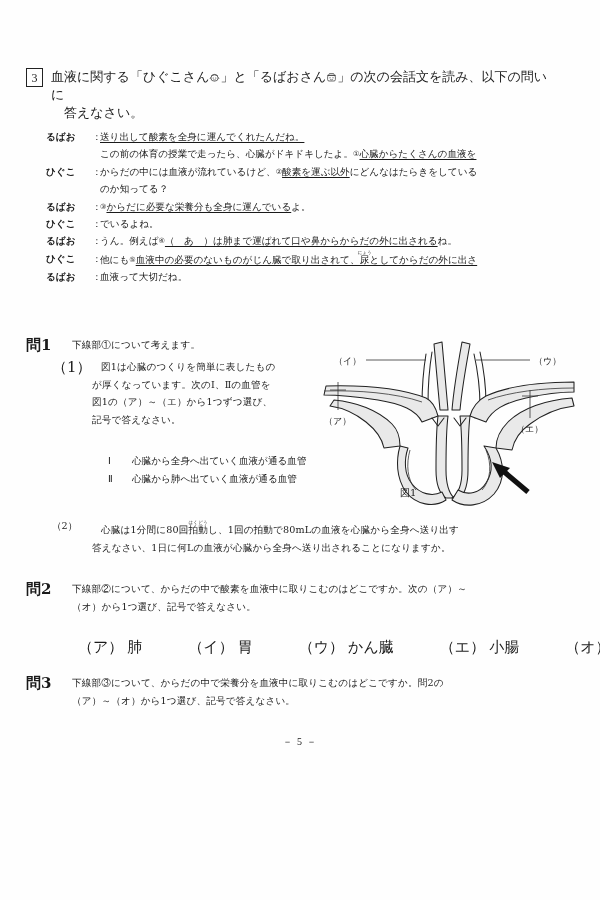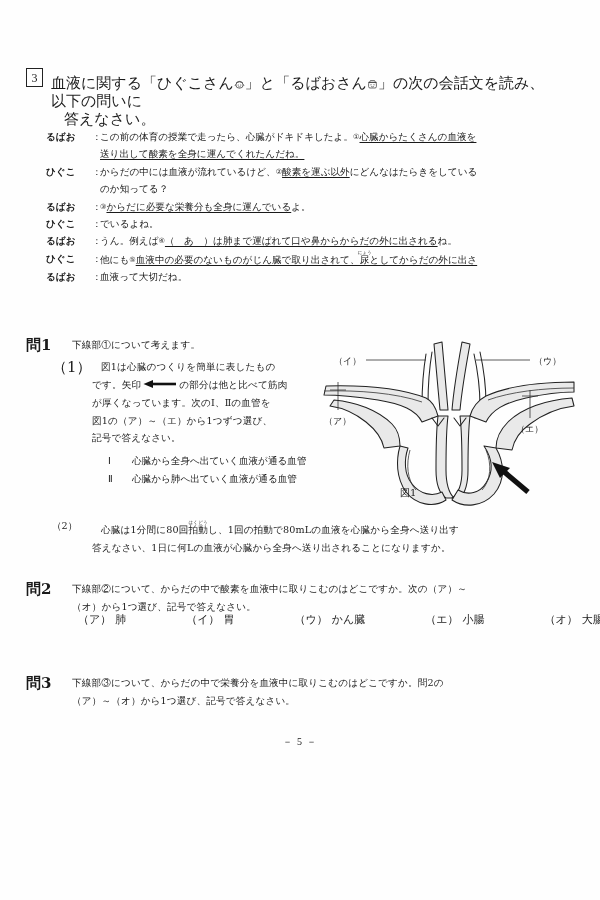--- a/index.html
+++ b/index.html
@@ -39,23 +39,22 @@
     text-align: center;
     font-size: 12px;
     vertical-align: top;
     margin-right: 8px;
     font-family: "Liberation Serif", serif;
   }
   .qhead-body {
     display: inline-block;
     width: 500px;
     vertical-align: top;
-    font-size: 15px;
+    font-size: 13px;
     line-height: 18px;
-    margin-top: 6px;
   }
   .qhead-l2 { margin-left: 13px; }
 
   .face-icon {
     display: inline-block;
     width: 11px; height: 11px;
     vertical-align: -2px;
     margin: 0 0px;
   }
 
@@ -104,25 +103,24 @@
   }
   .fig-caption {
     position: absolute;
     left: 400px; top: 486px;
     font-size: 10px;
   }
 
   
   .choices {
     position: absolute;
-    left: 78px; top: 612px;
+    left: 78px; top: 638px;
     width: 480px;
     display: flex;
-    font-size: 11px;
-    gap: 14px;
+    font-size: 15px;
   }
   .choice { white-space: nowrap; }
   .choice .lab { margin-right: 4px; }
 
   
   .footer {
     position: absolute;
     left: 0; top: 735px;
     width: 600px;
     text-align: center;
@@ -167,22 +165,22 @@
             </g>
             <path d="M4.1 7.5 Q5.5 8.3 6.9 7.5" stroke="#333" stroke-width="0.6" fill="none"></path>
           </svg></span><span>」の次の会話文を読み、以下の問いに</span><br><span class="qhead-l2">答えなさい。</span></span>
   </div>
 
   <div class="dialogue jp" id="dialogue-container">
       <div class="dline">
         <div class="dspeaker">るばお</div>
         <div class="dcolon">：</div>
         <div class="dtext">
+          <div><span class="ul">送り出して酸素を全身に運んでくれたんだね。</span></div>
           <div><span>この前の体育の授業で走ったら、心臓がドキドキしたよ。</span><span class="circ">①</span><span class="ul">心臓からたくさんの血液を</span></div>
-          <div><span class="ul">送り出して酸素を全身に運んでくれたんだね。</span></div>
         </div>
       </div>
       <div class="dline">
         <div class="dspeaker">ひぐこ</div>
         <div class="dcolon">：</div>
         <div class="dtext">
           <div><span>からだの中には血液が流れているけど、</span><span class="circ">②</span><span class="ul">酸素を運ぶ以外</span><span>にどんなはたらきをしている</span></div>
           <div><span>のか知ってる？</span></div>
         </div>
       </div>
@@ -222,24 +220,20 @@
         </div>
       </div>
     </div>
 
   <div class="prob-label jp" style="left:26px; top:336px;">問1</div>
   <div class="prob-body jp t" style="left:72px; top:336px; width:300px;">下線部①について考えます。</div>
 
   <div class="prob-label jp" style="left:52px; top:358px; font-weight:normal;">（1）</div>
   <div class="prob-body jp t" style="left:92px; top:358px; width:228px;">
     <div style="text-indent:9px;"><span>図1は心臓のつくりを簡単に表したもの</span></div>
-    <div><span>です。矢印</span><span class="arrow-inline"><svg width="34" height="10" viewBox="0 0 34 10">
-            <path d="M33 5 L8 5" stroke="#111" stroke-width="2.6" stroke-linecap="butt"></path>
-            <path d="M0.5 5 L10 1 L10 9 Z" fill="#111"></path>
-          </svg></span><span>の部分は他と比べて筋肉</span></div>
     <div><span>が厚くなっています。次のⅠ、Ⅱの血管を</span></div>
     <div><span>図1の（ア）～（エ）から1つずつ選び、</span></div>
     <div><span>記号で答えなさい。</span></div>
   </div>
 
   <div class="roman-list jp">
     <div class="roman-row">
       <span class="roman-num">Ⅰ</span>
       <span>心臓から全身へ出ていく血液が通る血管</span>
     </div>

